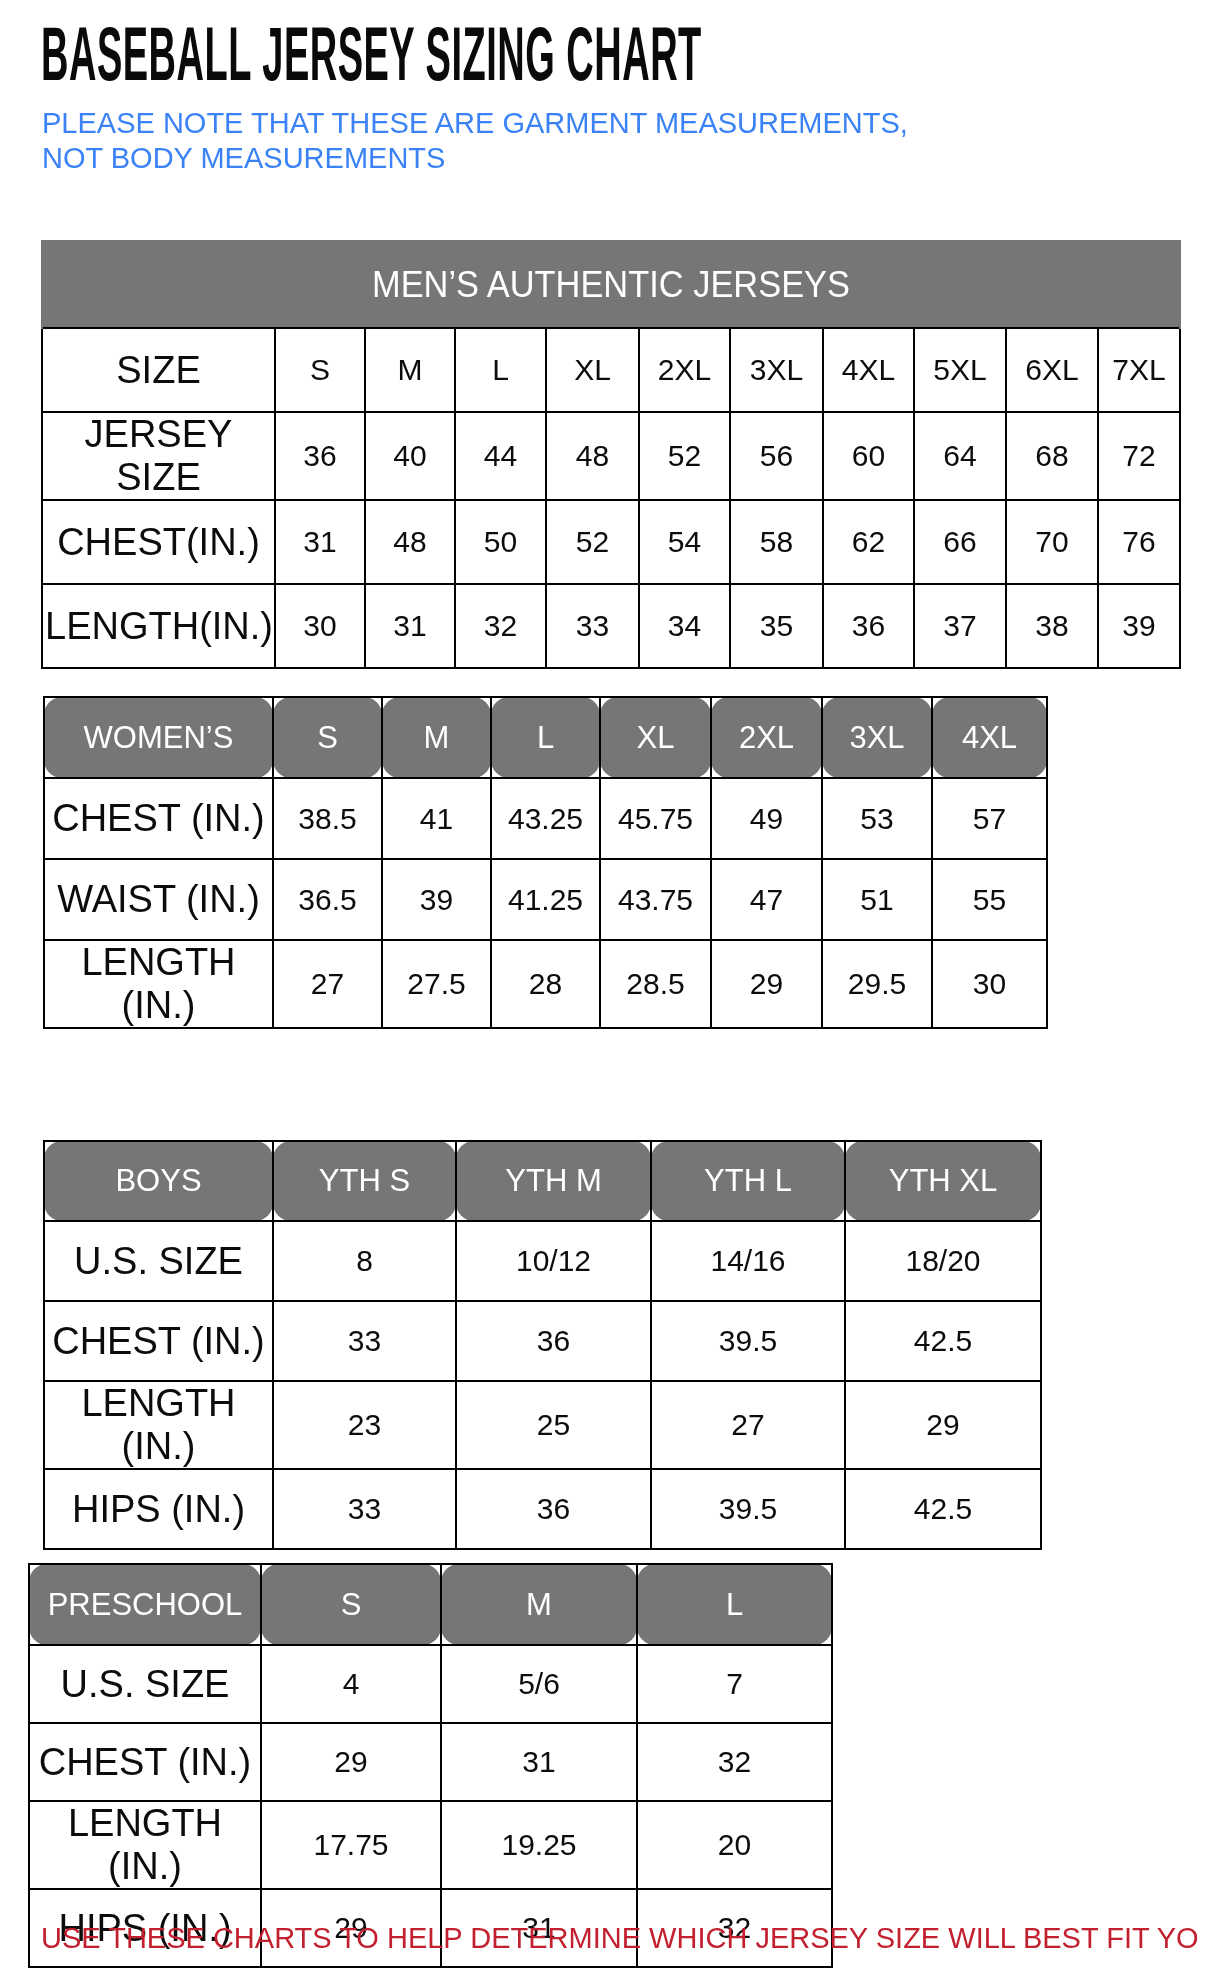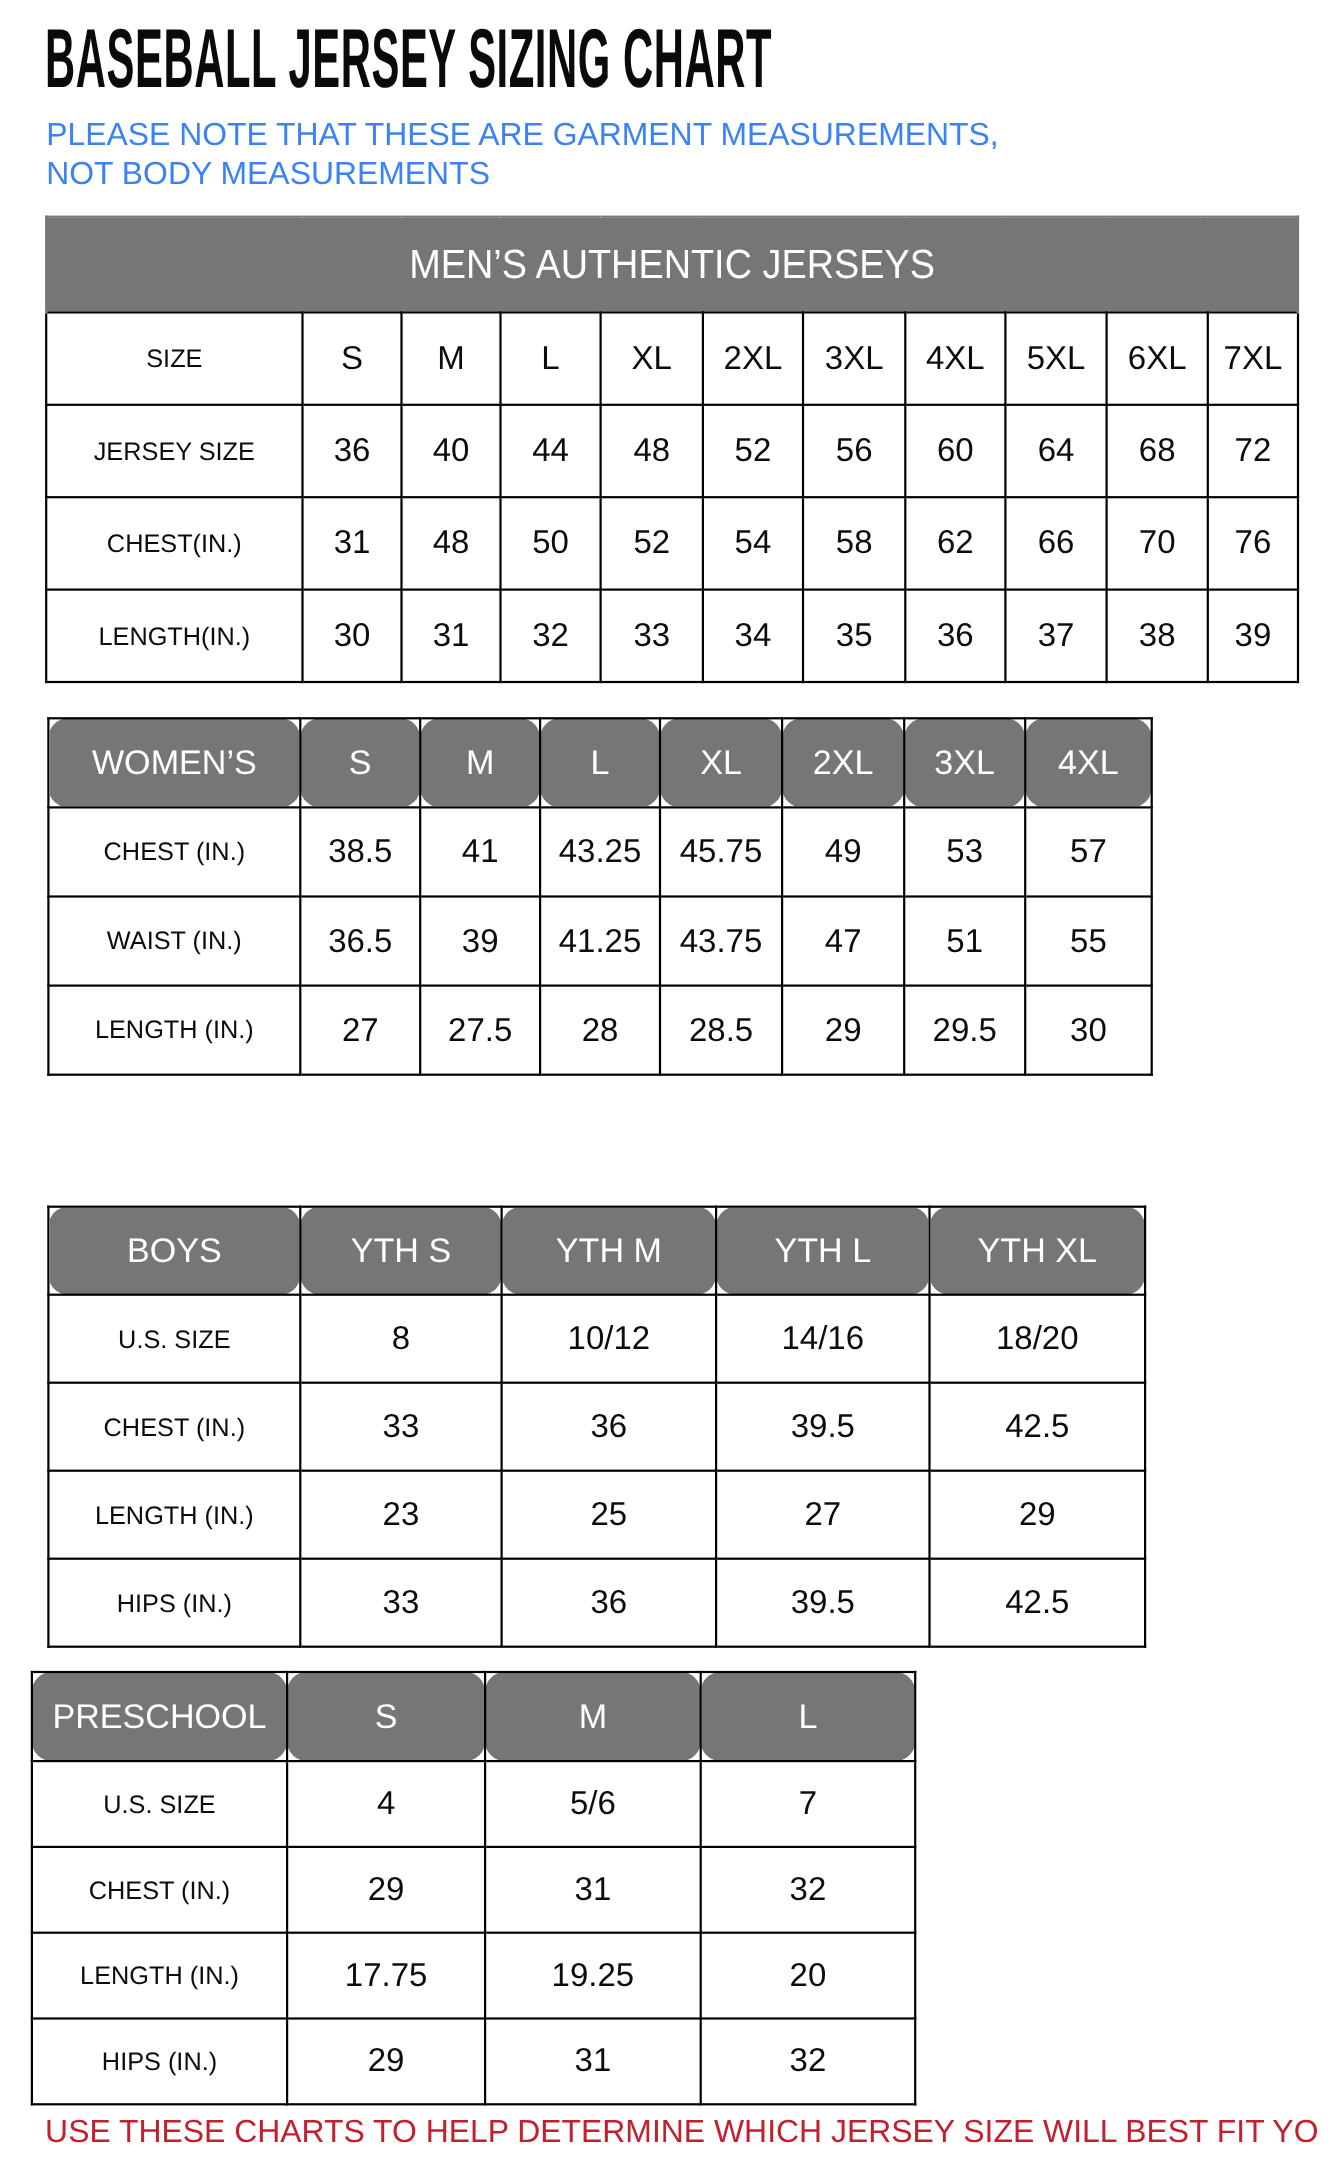--- a/index.html
+++ b/index.html
@@ -5,23 +5,23 @@
   * { margin:0; padding:0; box-sizing:border-box; }
   html,body { background:#ffffff; }
   body { font-family:"Liberation Sans","DejaVu Sans",sans-serif; }
   .sheet { position:relative; width:1200px; height:1974px; background:#ffffff; color:#0c0c0c; overflow:hidden; }
 
   .title { position:absolute; top:16px; left:41px; white-space:nowrap; font-weight:700; font-size:76px; line-height:1.0; color:#0a0a0a; }
   .title .condense { display:inline-block; transform:scaleX(0.50); transform-origin:left center; letter-spacing:1px; }
 
   .note { position:absolute; top:106px; left:42px; width:900px; font-size:29px; line-height:1.20; color:#3b82f6; font-weight:400; }
 
-  table.tbl { position:absolute; border-collapse:collapse; table-layout:fixed; background:#ffffff; font-size:30px; }
+  table.tbl { position:absolute; border-collapse:collapse; table-layout:fixed; background:#ffffff; font-size:30px;margin-top:44px; }
   .tbl td, .tbl th { border:2px solid #000000; text-align:center; vertical-align:middle; font-weight:400; color:#0c0c0c; padding:0 2px; background:#ffffff; overflow:hidden; }
-  .tbl .lbl { font-size:23px; }
+  .tbl .lbl { font-size:38px; }
   .tbl .two-line { white-space:pre-line; line-height:1.2; }
   .tbl tr.ghead th { background:#767676; color:#ffffff; font-size:31px; font-weight:400;border-radius:18px; }
   .tbl th.banner-cell { background:#767676; color:#ffffff; font-size:37px; font-weight:400; border:2px solid #767676; border-bottom:none; }
   .sx { display:inline-block; transform:scaleX(0.93); transform-origin:center; white-space:nowrap; }
 
   .footer { position:absolute; top:1922px; left:41px; width:1160px; white-space:nowrap; font-size:29px; color:#c2202f; font-weight:400; }
 
   #tbl-men { left:41px; top:196px; width:1138px; }
   #tbl-men tr { height:84px; }
   #tbl-men tr.banner-row { height:87px; }

